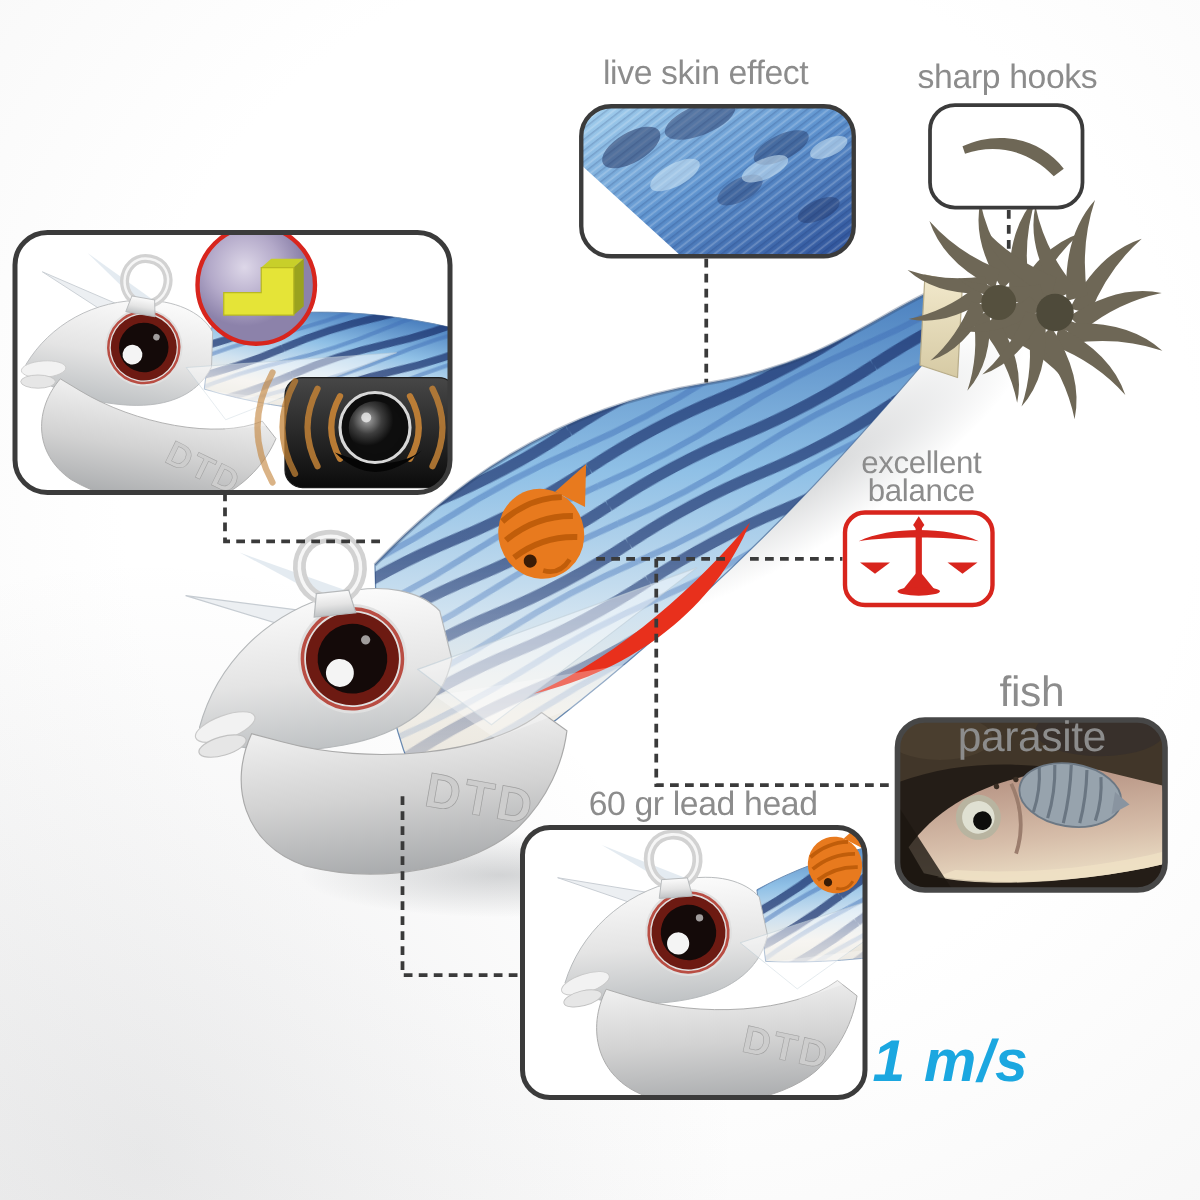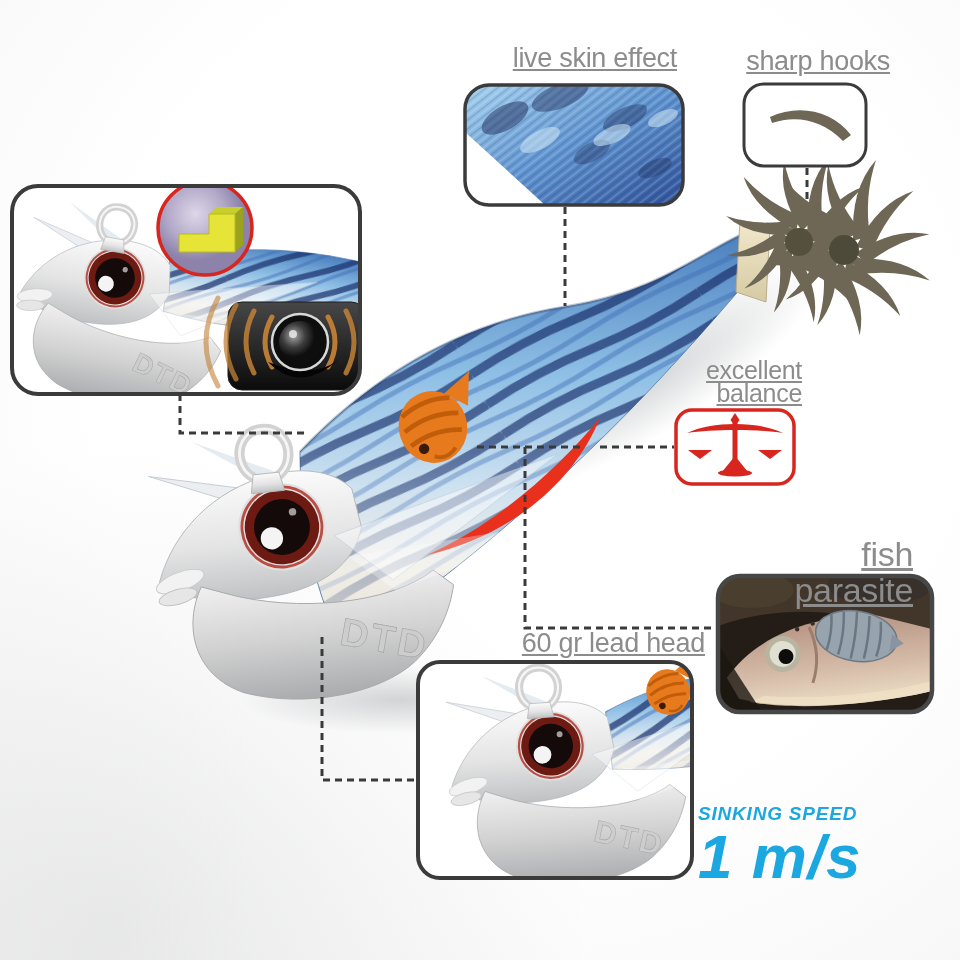--- a/index.html
+++ b/index.html
@@ -5,31 +5,31 @@
   html,body{margin:0;padding:0;background:#ffffff;}
   .stage{
     position:relative;width:960px;height:960px;overflow:hidden;
     background:
       radial-gradient(circle at 12% 96%, rgba(110,112,118,.12), rgba(110,112,118,0) 38%),
       radial-gradient(circle at 55% 40%, #ffffff 55%, #f6f6f6 100%);
     font-family:"Liberation Sans", sans-serif;
   }
   .stage svg{position:absolute;left:0;top:0;}
   .lbl{
-    position:absolute;color:#8c8c8c;text-align:right;
-    font-family:"Liberation Sans", sans-serif;letter-spacing:-.3px;line-height:1.05;text-decoration:underline;
+    position:absolute;color:#8c8c8c;text-align:center;
+    font-family:"Liberation Sans", sans-serif;letter-spacing:-.3px;line-height:1.05;
   }
   #lbl-live{left:452px;top:44px;width:225px;font-size:27px;}
   #lbl-hooks{left:722px;top:47px;width:168px;font-size:27px;}
   #lbl-balance{left:672px;top:359px;width:130px;font-size:25px;line-height:23px;white-space:pre-line;}
   #lbl-parasite{left:738px;top:537px;width:175px;font-size:34px;}
   #lbl-lead{left:420px;top:629px;width:285px;font-size:27px;}
   .sink{position:absolute;left:698px;color:#1ba7e0;font-style:italic;font-weight:bold;text-align:left;}
   #lbl-sink{top:803px;width:200px;font-size:19px;letter-spacing:.8px;}
-  #lbl-speed{top:821px;width:200px;font-size:62px;letter-spacing:1px;}
+  #lbl-speed{top:821px;width:200px;font-size:47px;letter-spacing:1px;}
 </style>
 </head>
 <body>
 
 <div class="stage">
 
 <svg width="960" height="960" viewBox="0 0 960 960">
 <defs>
   <linearGradient id="silverG" x1="0" y1="0" x2="0" y2="1">
     <stop offset="0" stop-color="#fbfbfb"></stop>
@@ -332,16 +332,15 @@
 </g>
 
 </svg>
 
 <div class="lbl" id="lbl-live">live skin effect</div>
 <div class="lbl" id="lbl-balance">excellent
 balance</div>
 <div class="lbl" id="lbl-hooks">sharp hooks</div>
 <div class="lbl" id="lbl-parasite">fish parasite</div>
 <div class="lbl" id="lbl-lead">60 gr lead head</div>
-<div class="sink" id="lbl-sink">SINKING SPEED</div>
 <div class="sink" id="lbl-speed">1 m/s</div>
 
 </div>
 
 </body></html>

